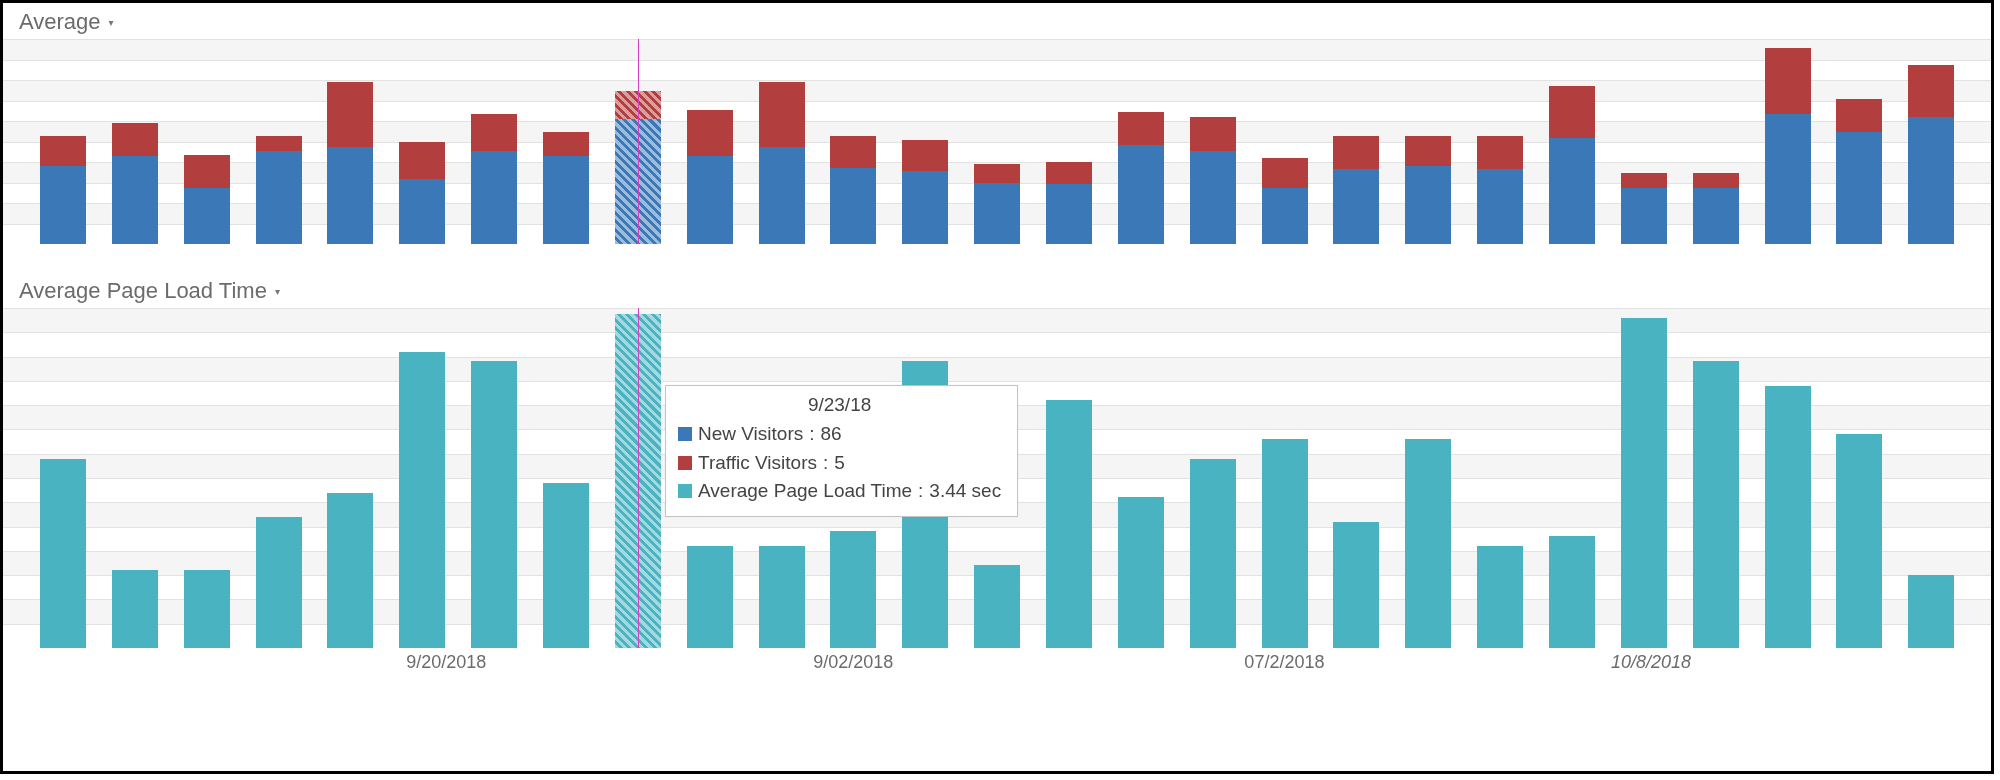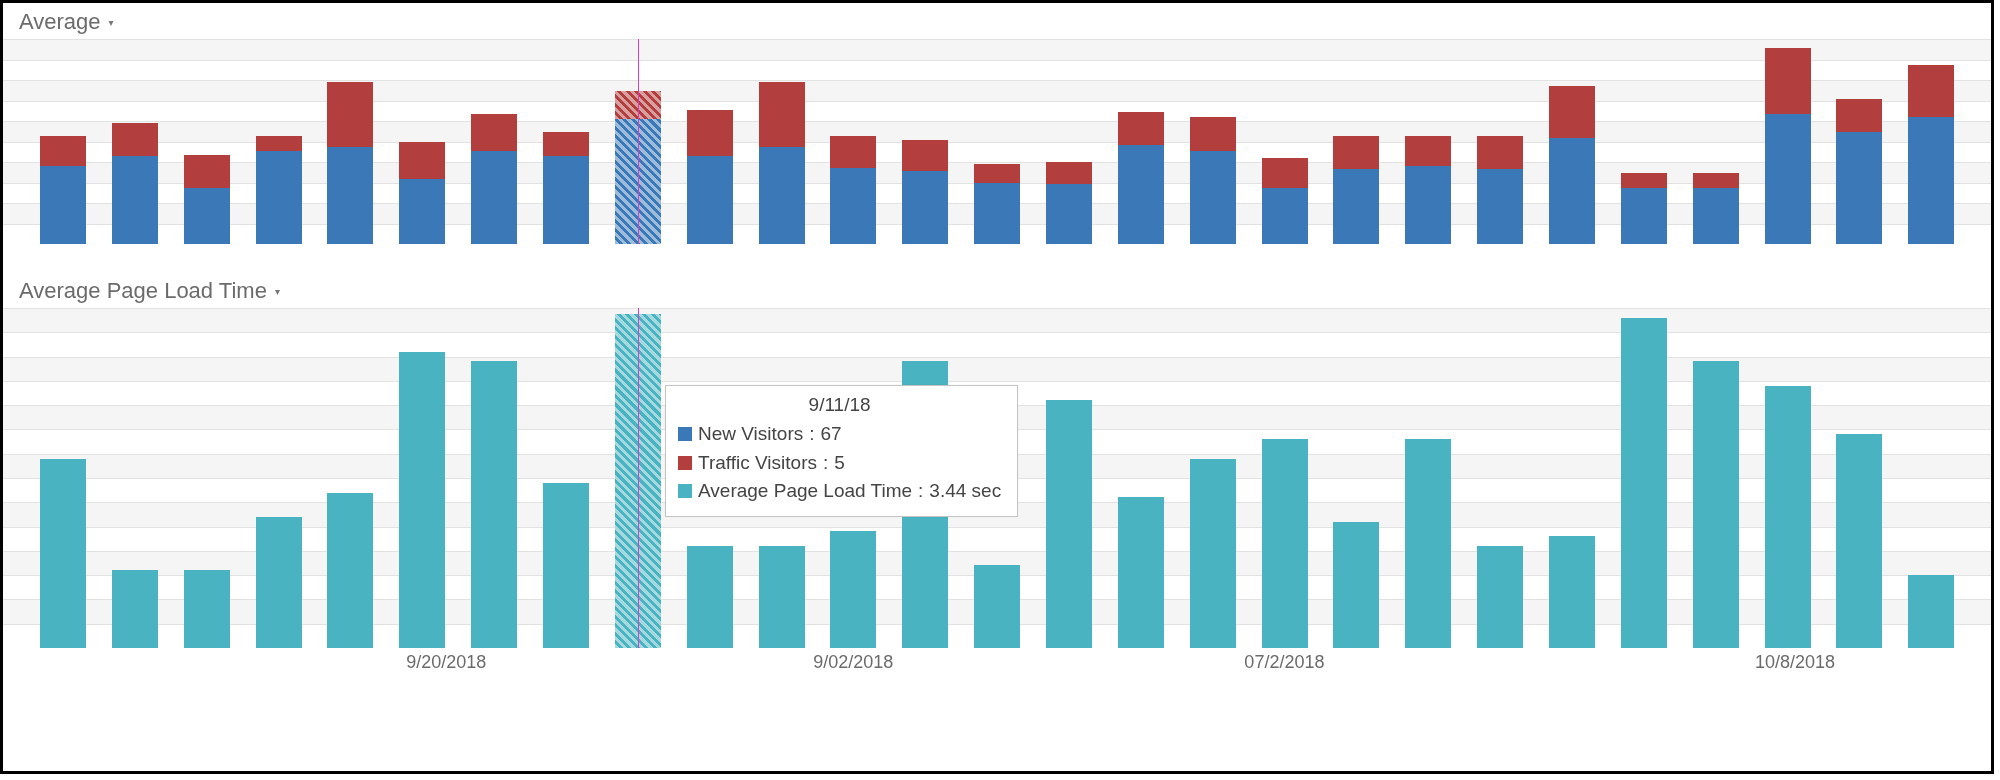--- a/index.html
+++ b/index.html
@@ -476,42 +476,42 @@
         </div>
         <div class="bar-slot">
           <div class="stack">
             <div class="seg-load" style="height: 72.8571px;"></div>
           </div>
         </div>
       </div>
     <div class="highlight-line" id="hl2" style="left: 634.741px;"></div>
 
     <div class="tooltip" id="tooltip" style="left:662px; top:77px;">
-      <div class="tt-title">9/11/18</div>
+      <div class="tt-title">9/23/18</div>
       <div class="tt-row">
         <span class="swatch new"></span>
         <span>New Visitors</span>
         <span> : </span>
-        <span>67</span>
+        <span>86</span>
       </div>
       <div class="tt-row">
         <span class="swatch ret"></span>
         <span>Traffic Visitors</span>
         <span> : </span>
         <span>5</span>
       </div>
       <div class="tt-row">
         <span class="swatch load"></span>
         <span>Average Page Load Time</span>
         <span> : </span>
         <span>3.44 sec</span>
       </div>
     </div>
   </div>
 
   <div class="x-axis" id="x-axis">
       <div class="tick" style="left: 419.185px; margin-left: 24px;">9/20/2018</div>
       <div class="tick" style="left: 850.296px;">9/02/2018</div>
       <div class="tick" style="left: 1281.41px;">07/2/2018</div>
-      <div class="tick" style="left: 1792px;">10/8/2018</div>
+      <div class="tick" style="left: 1648px; font-style: italic;">10/8/2018</div>
     </div>
 
 </div>
 
 </body></html>

